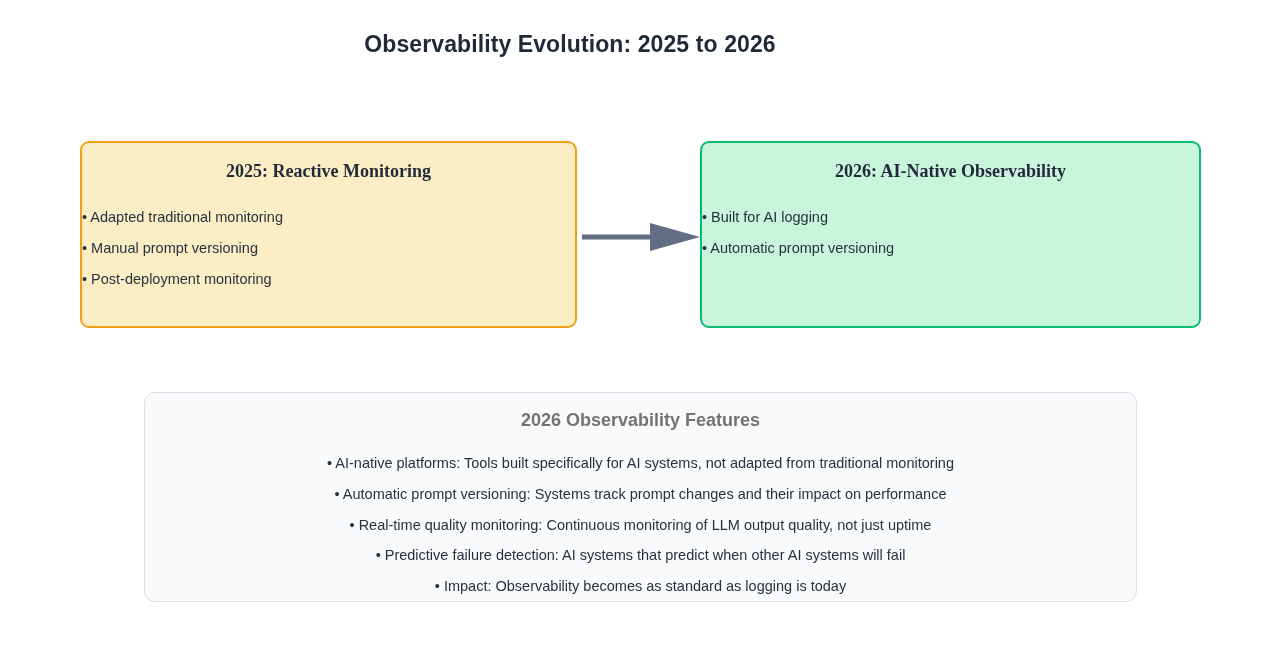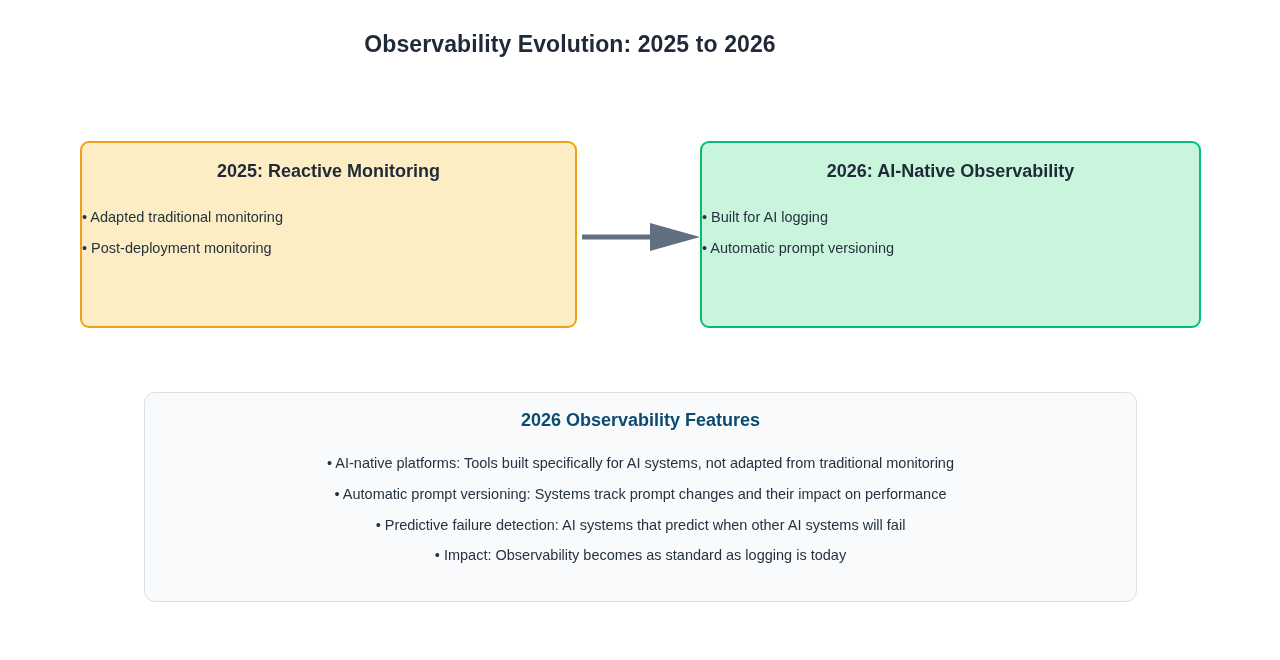--- a/index.html
+++ b/index.html
@@ -55,20 +55,21 @@
     height: 187px;
     background: #c9f5dc;
     border-color: #07bd75;
   }
   .stage-title {
     text-align: center;
     font-size: 18px;
     font-weight: bold;
     color: #1f2937;
     margin-bottom: 20px;
+    font-family: Liberation Serif, serif;
   }
   .stage-bullet {
     text-align: left;
     font-size: 14.5px;
     color: #26323f;
     line-height: 31px;
   }
 
   
   .arrow-connector {
@@ -89,53 +90,55 @@
     box-sizing: border-box;
     background: #f8fafc;
     border: 1.5px solid #dcdfe6;
     border-radius: 11px;
     padding-top: 17px;
   }
   .features-title {
     text-align: center;
     font-size: 18px;
     font-weight: bold;
-    color: #0c4a6e;
+    color: #737373;
     margin-bottom: 17px;
   }
   .feature-line {
     text-align: center;
     font-size: 14.5px;
     color: #26323f;
     line-height: 30.8px;
   }
 </style>
 </head>
 <body>
 
 <div class="page-title">Observability Evolution: 2025 to 2026</div>
 
 <div class="stage-box left">
   <div class="stage-title">2025: Reactive Monitoring</div>
   <div class="stage-bullet">• Adapted traditional monitoring</div>
+  <div class="stage-bullet">• Manual prompt versioning</div>
   <div class="stage-bullet">• Post-deployment monitoring</div>
 </div>
 
 <div class="arrow-connector">
   <svg width="126" height="38" viewBox="0 0 126 38" xmlns="http://www.w3.org/2000/svg">
     <line x1="4" y1="19" x2="74" y2="19" stroke="#626e82" stroke-width="5"></line>
     <polygon points="72,5 122,19 72,33" fill="#626e82"></polygon>
   </svg>
 </div>
 
 <div class="stage-box right">
   <div class="stage-title">2026: AI-Native Observability</div>
   <div class="stage-bullet">• Built for AI logging</div>
   <div class="stage-bullet">• Automatic prompt versioning</div>
 </div>
 
 <div class="features-panel">
   <div class="features-title">2026 Observability Features</div>
   <div class="feature-line">• AI-native platforms: Tools built specifically for AI systems, not adapted from traditional monitoring</div>
   <div class="feature-line">• Automatic prompt versioning: Systems track prompt changes and their impact on performance</div>
+  <div class="feature-line">• Real-time quality monitoring: Continuous monitoring of LLM output quality, not just uptime</div>
   <div class="feature-line">• Predictive failure detection: AI systems that predict when other AI systems will fail</div>
   <div class="feature-line">• Impact: Observability becomes as standard as logging is today</div>
 </div>
 
 </body></html>

